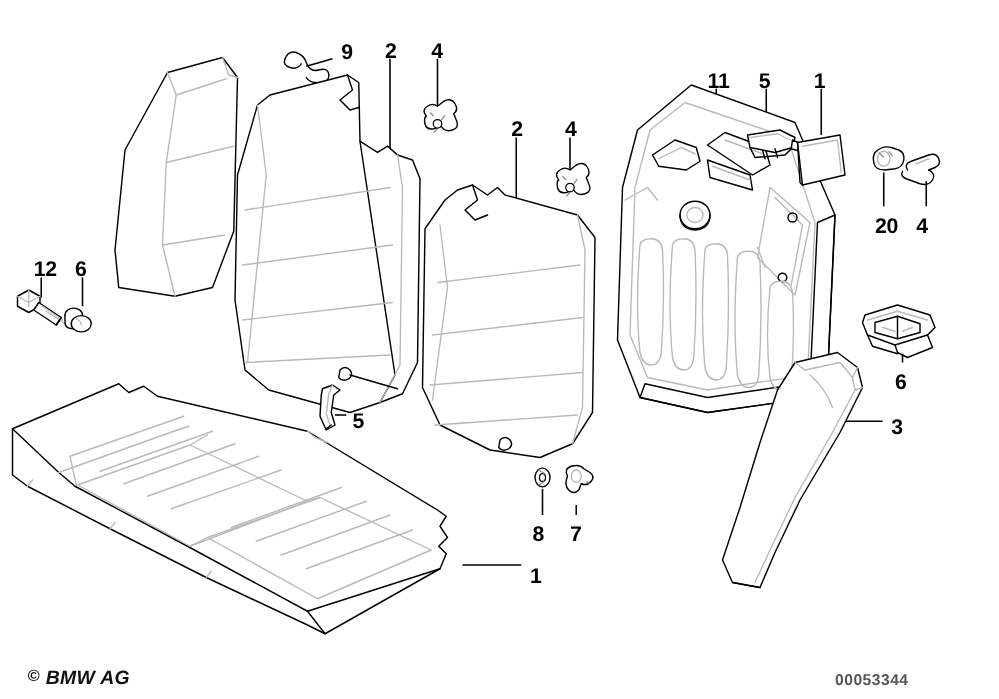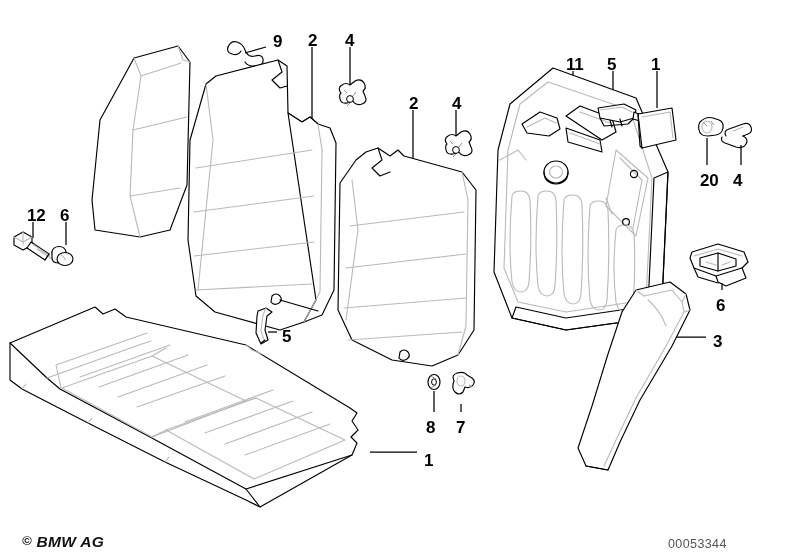--- a/index.html
+++ b/index.html
@@ -6,21 +6,21 @@
   body{width:799px;height:559px;overflow:hidden;
        font-family:"Liberation Sans",sans-serif;}
   #sheet{position:relative;width:799px;height:559px;background:#ffffff;}
   svg{position:absolute;left:0;top:0;}
   .lbl{position:absolute;font-family:"Liberation Sans",sans-serif;
        font-weight:bold;font-size:17px;color:#000;line-height:1;
        letter-spacing:-0.2px;white-space:nowrap;}
   #copy{position:absolute;left:22px;top:533px;font-size:15.5px;
         font-weight:bold;color:#111;letter-spacing:0.3px;font-style:italic;}
   #partno{position:absolute;left:668px;top:537px;font-size:12.5px;
-          color:#555;letter-spacing:0.4px;}
+          color:#555;letter-spacing:0.4px;font-weight:bold;}
   .cp{font-size:13px;vertical-align:2px;}
 </style>
 </head>
 <body>
 
 <div id="sheet">
 
   <svg width="799" height="559" viewBox="0 0 799 559">
     <defs>
       <style>

